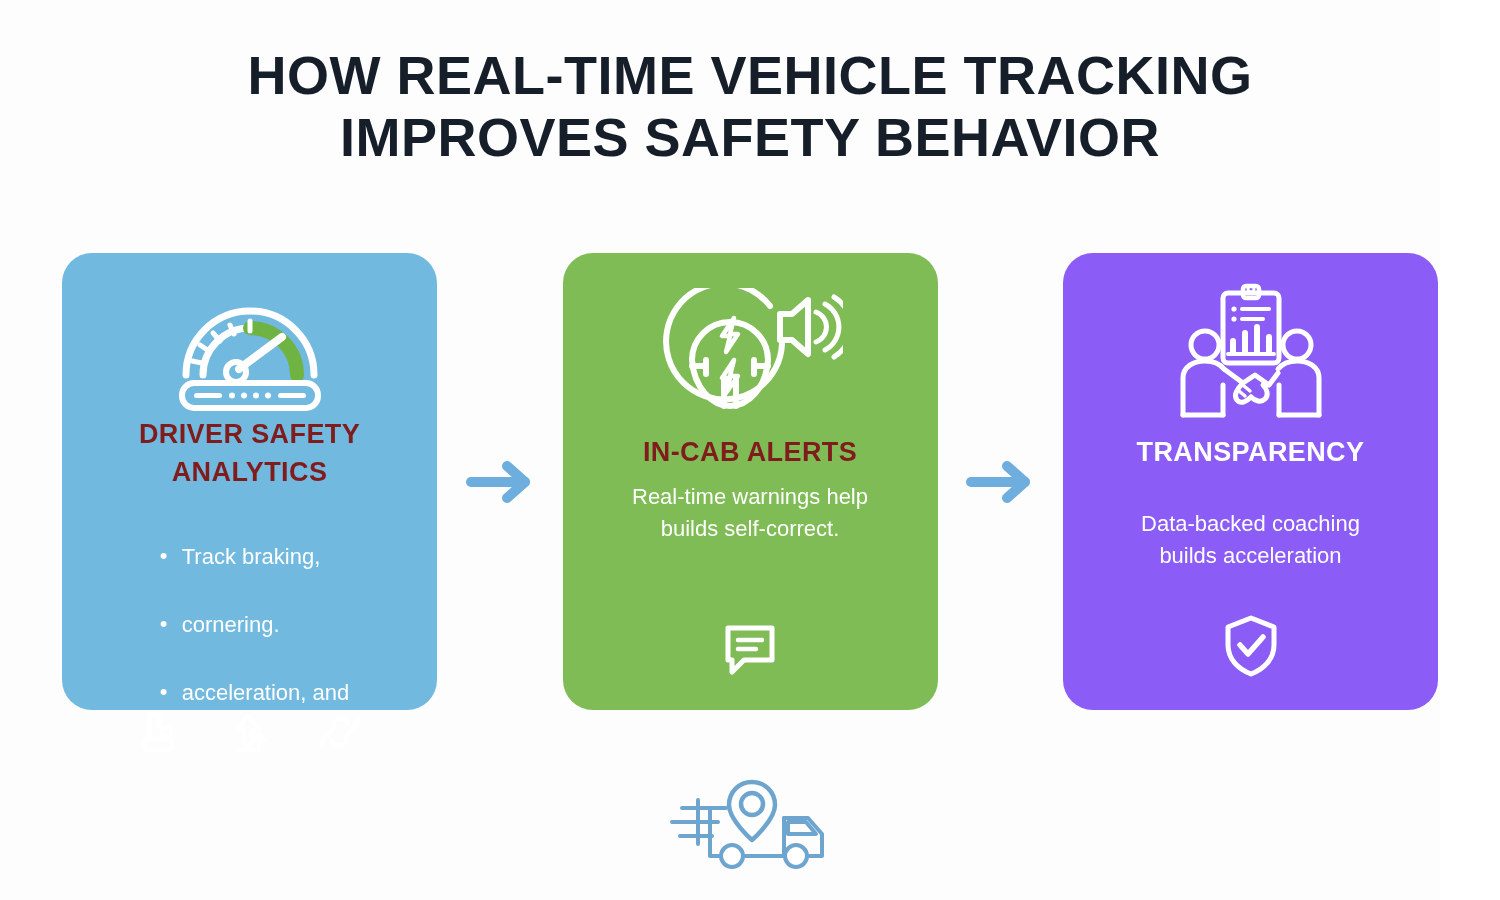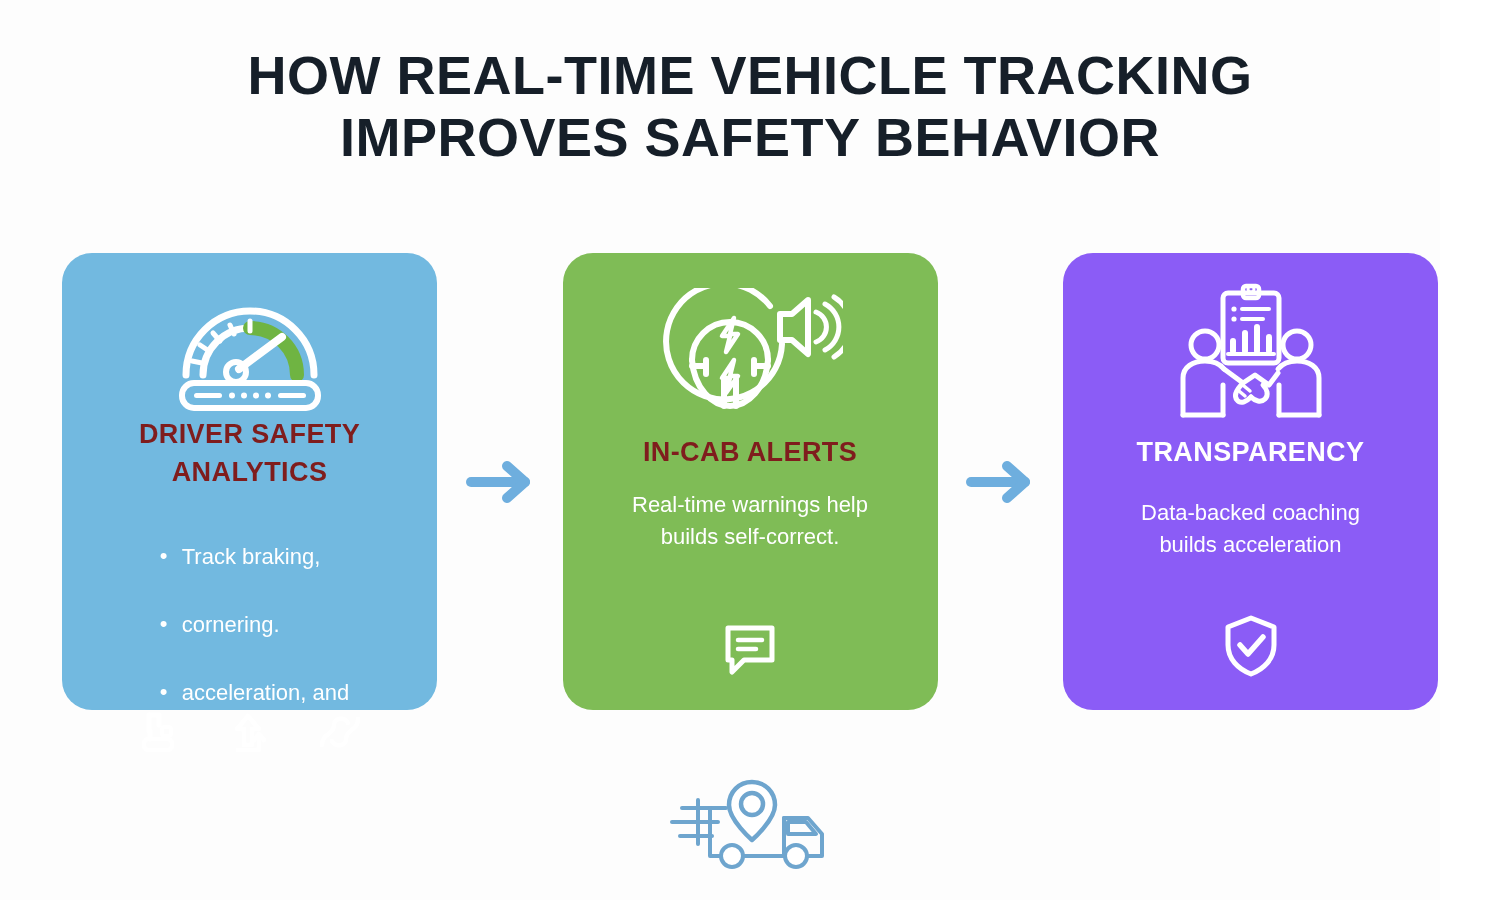--- a/index.html
+++ b/index.html
@@ -248,21 +248,21 @@
           <path d="M122 26 L122 52 L134 52 L150 66 L150 12 L134 26 Z" stroke="#ffffff" stroke-width="6" stroke-linejoin="round" fill="none"></path>
 
           <path d="M158 24 A16 16 0 0 1 158 54" stroke="#ffffff" stroke-width="5" stroke-linecap="round" fill="none"></path>
           <path d="M167 16 A26 26 0 0 1 167 62" stroke="#ffffff" stroke-width="5" stroke-linecap="round" fill="none"></path>
           <path d="M176 9 A35 35 0 0 1 176 69" stroke="#ffffff" stroke-width="5" stroke-linecap="round" fill="none"></path>
         </svg>
       </div>
 
       <div class="card-title title--dark">IN-CAB ALERTS</div>
 
-      <div class="card-body" style="margin-top:18px">
+      <div class="card-body" style="margin-top:10px">
         <div>Real-time warnings help</div>
         <div>builds self-correct.</div>
       </div>
 
       <div class="foot-icon">
         <svg width="60" height="56" viewBox="0 0 60 56" fill="none">
           <path d="M8 6 H52 V38 H24 L12 50 V38 H8 Z" stroke="#ffffff" stroke-width="5" stroke-linejoin="round" fill="none"></path>
           <path d="M18 18 H42" stroke="#ffffff" stroke-width="4.5" stroke-linecap="round"></path>
           <path d="M18 27 H36" stroke="#ffffff" stroke-width="4.5" stroke-linecap="round"></path>
         </svg>
@@ -312,21 +312,21 @@
           <path d="M53 86 L72 100 L84 92 L98 102 L107 90" stroke="#ffffff" stroke-width="5" stroke-linecap="round" stroke-linejoin="round" fill="none"></path>
           <path d="M72 100 C66 106 62 112 66 117 C70 122 76 118 80 114" stroke="#ffffff" stroke-width="5" stroke-linecap="round" fill="none"></path>
           <path d="M80 114 C84 118 90 120 94 116 C98 112 96 106 92 102" stroke="#ffffff" stroke-width="5" stroke-linecap="round" fill="none"></path>
           <path d="M68 108 L74 113" stroke="#ffffff" stroke-width="3.5" stroke-linecap="round"></path>
           <path d="M73 103 L79 108" stroke="#ffffff" stroke-width="3.5" stroke-linecap="round"></path>
         </svg>
       </div>
 
       <div class="card-title title--light">TRANSPARENCY</div>
 
-      <div class="card-body" style="margin-top:26px">
+      <div class="card-body" style="margin-top:37px">
         <div>Data-backed coaching</div>
         <div>builds acceleration</div>
       </div>
 
       <div class="foot-icon">
         <svg width="58" height="64" viewBox="0 0 58 64" fill="none">
           <path d="M29 4 L52 13 V31 C52 45 42 55 29 60 C16 55 6 45 6 31 V13 Z" stroke="#ffffff" stroke-width="5" stroke-linejoin="round" fill="none"></path>
           <path d="M18 31 L26 40 L41 23" stroke="#ffffff" stroke-width="5.5" stroke-linecap="round" stroke-linejoin="round" fill="none"></path>
         </svg>
       </div>

